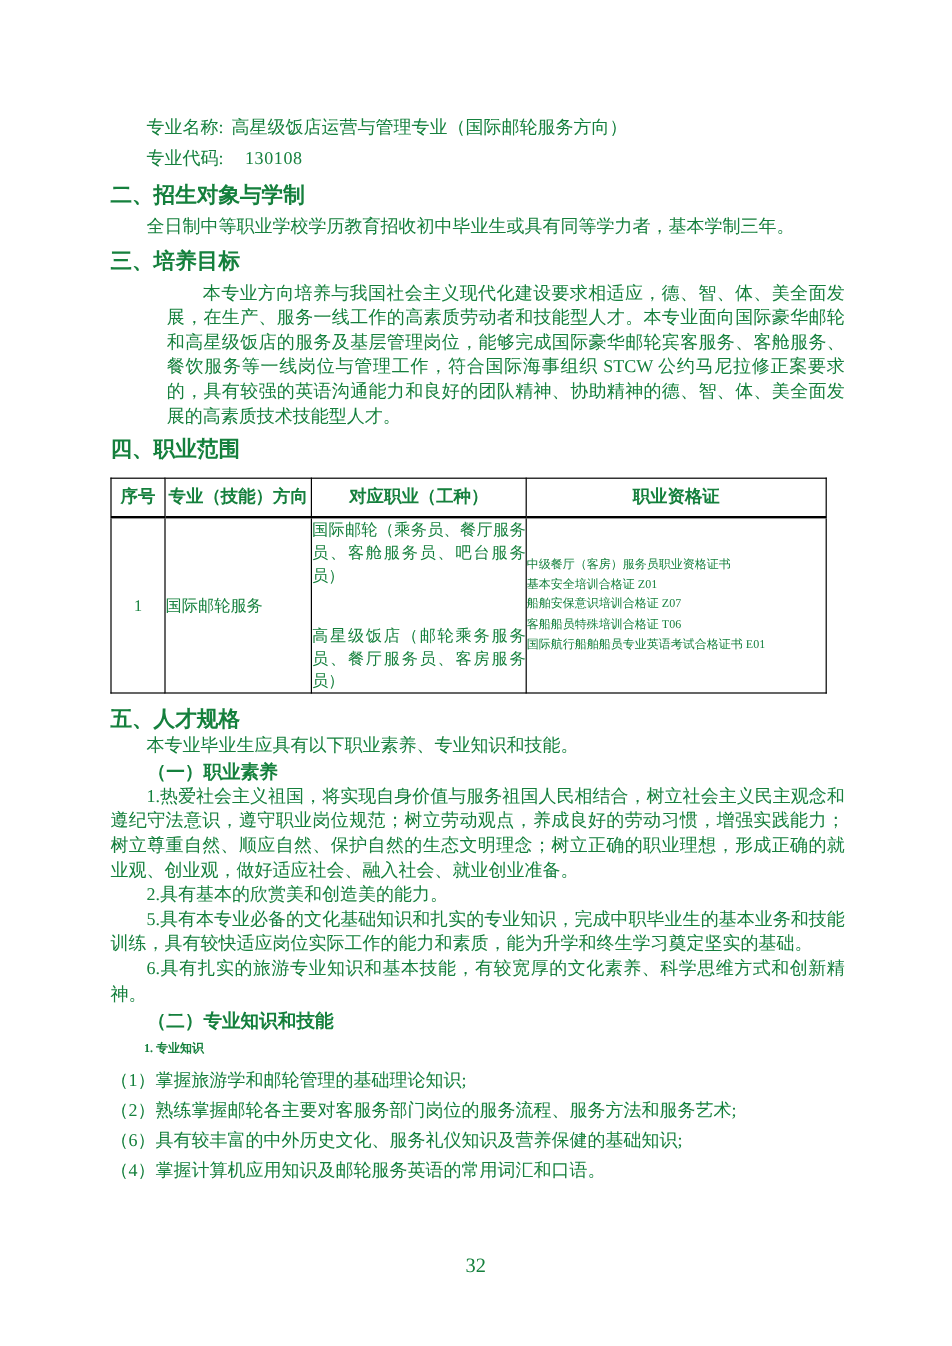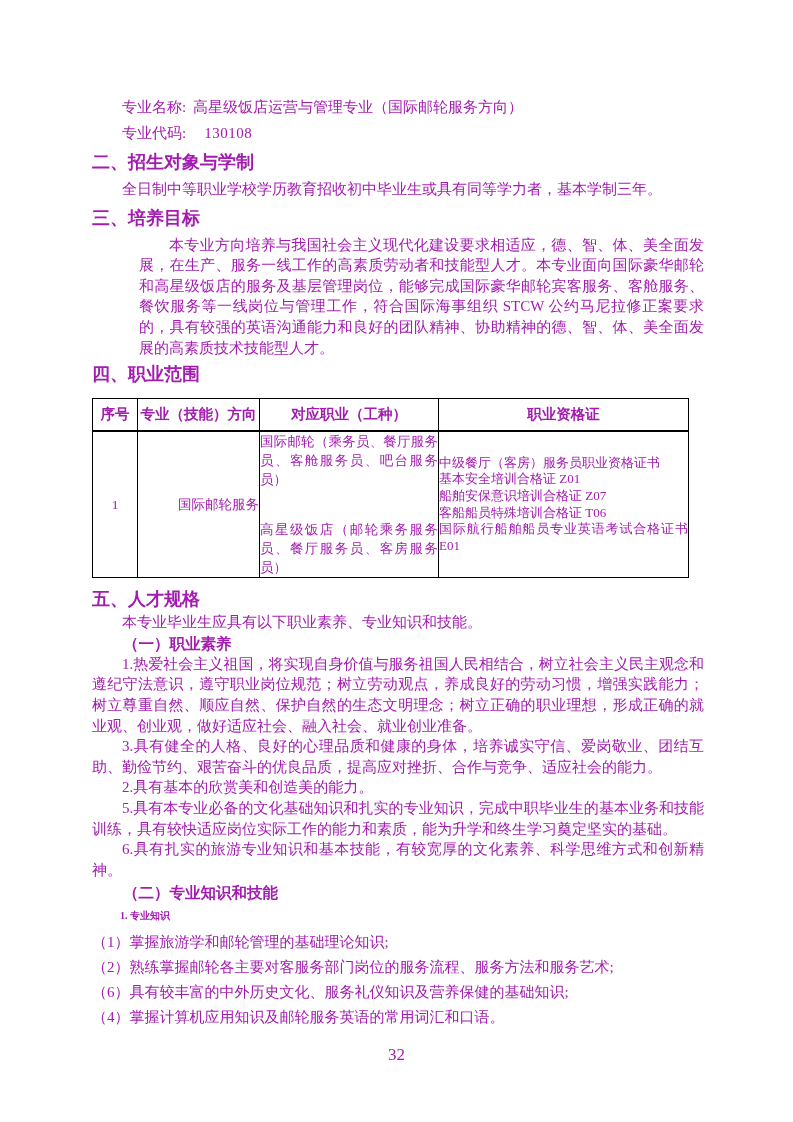--- a/index.html
+++ b/index.html
@@ -1,20 +1,20 @@
 <!DOCTYPE html>
 <html><head>
 <meta charset="utf-8">
 <style>
   html,body { margin:0; padding:0; background:#ffffff; }
   .page {
     position:relative;
     width:793px; height:1122px;
     background:#ffffff;
-    color:#a21caf;
+    color:#15803d;
     font-family:"Liberation Serif","DejaVu Serif",serif;
     overflow:hidden;
   }
   .content {
     position:absolute; left:92px; top:0; width:612px;
     font-size:15px; line-height:20.6px;
     text-align:justify; text-justify:inter-ideograph;
   }
   .intro { margin-top:94px; }
   .intro-line { line-height:26px; text-indent:2em; white-space:nowrap; }
@@ -57,25 +57,25 @@
     padding:0;
     vertical-align:middle;
   }
   table.jobs th {
     font-size:14.5px; font-weight:bold; text-align:center;
     height:31px;
     border-bottom:2px solid #000;
   }
   table.jobs td { height:114px; }
   td.c-no { text-align:center; }
-  td.c-dir { padding-left:12px; text-align:right;margin-left:44px; }
+  td.c-dir { padding-left:12px; text-align:left;margin-left:44px; }
   td.c-job { vertical-align:top; padding:5px 8px 4px 9px; text-align:justify; }
   td.c-job p { margin:0; }
   td.c-job p.second { margin-top:31px; }
-  td.c-cert { vertical-align:top; padding:3px 6px 3px 8px; font-size:13px; line-height:16.6px; text-align:justify; }
+  td.c-cert { vertical-align:top; padding:3px 6px 3px 8px; font-size:10px; line-height:16.6px; text-align:justify; }
   td.c-cert div { margin:0; }
 
   .page-number {
     position:absolute; left:0; right:0; top:1048;
     top:1048px;
     text-align:center; font-size:17px; line-height:14px;
   }
 </style>
 </head>
 <body>
@@ -133,21 +133,20 @@
         </tr>
       </tbody>
     </table>
 
     <h2 class="sec s5">五、人才规格</h2>
     <p class="body s5intro">本专业毕业生应具有以下职业素养、专业知识和技能。</p>
 
     <h3 class="sub">（一）职业素养</h3>
     <div class="quality">
       <p>1.热爱社会主义祖国，将实现自身价值与服务祖国人民相结合，树立社会主义民主观念和遵纪守法意识，遵守职业岗位规范；树立劳动观点，养成良好的劳动习惯，增强实践能力；树立尊重自然、顺应自然、保护自然的生态文明理念；树立正确的职业理想，形成正确的就业观、创业观，做好适应社会、融入社会、就业创业准备。</p>
-      <p>3.具有健全的人格、良好的心理品质和健康的身体，培养诚实守信、爱岗敬业、团结互助、勤俭节约、艰苦奋斗的优良品质，提高应对挫折、合作与竞争、适应社会的能力。</p>
       <p>2.具有基本的欣赏美和创造美的能力。</p>
       <p>5.具有本专业必备的文化基础知识和扎实的专业知识，完成中职毕业生的基本业务和技能训练，具有较快适应岗位实际工作的能力和素质，能为升学和终生学习奠定坚实的基础。</p>
       <p>6.具有扎实的旅游专业知识和基本技能，有较宽厚的文化素养、科学思维方式和创新精神。</p>
     </div>
 
     <h3 class="sub sub2">（二）专业知识和技能</h3>
     <h4 class="knum">1. 专业知识</h4>
     <div class="klist">
       <p>（1）掌握旅游学和邮轮管理的基础理论知识;</p>
       <p>（2）熟练掌握邮轮各主要对客服务部门岗位的服务流程、服务方法和服务艺术;</p>

